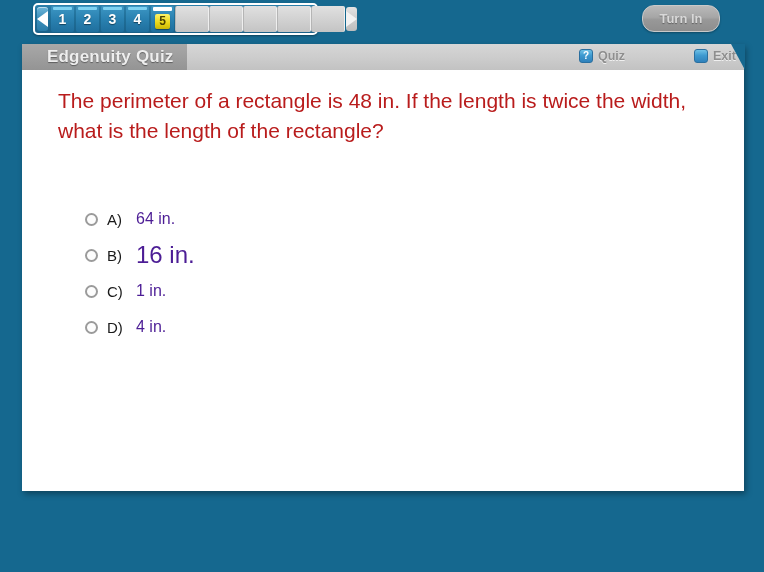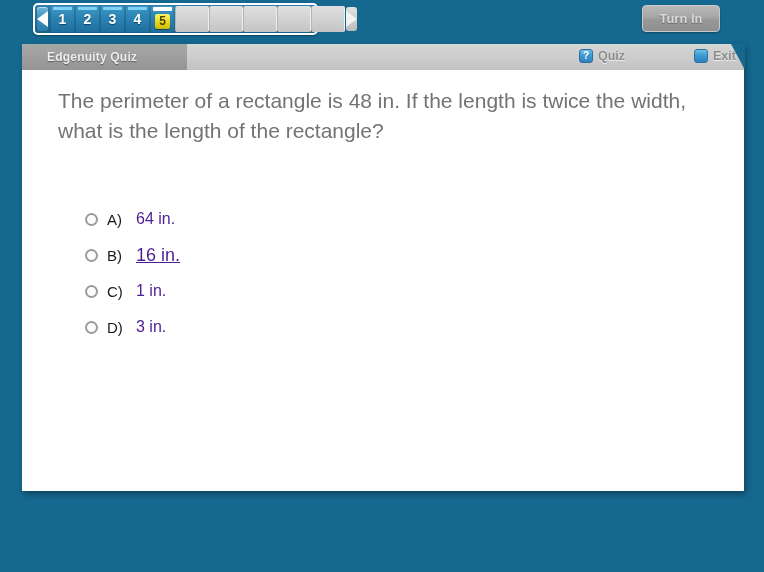--- a/index.html
+++ b/index.html
@@ -114,21 +114,21 @@
     width: 34px;
     border-left: 1px solid #b5b5b5;
     border-right: 1px solid #efefef;
     margin: 0;
   }
 
   #turn-in {
     position: absolute;
     right: 44px; top: 5px;
     width: 78px; height: 27px;
-    border-radius: 4px;
+    border-radius: 12px;
     background: linear-gradient(to bottom, #b9b9b9 0%, #a6a6a6 45%, #989898 55%, #8e8e8e 100%);
     border: 1px solid #c9c9c9;
     box-sizing: border-box;
     color: #d8d8d8;
     font-size: 13px;
     font-weight: bold;
     display: flex;
     align-items: center;
     justify-content: center;
     text-shadow: 0 1px 1px rgba(0,0,0,.35);
@@ -158,21 +158,21 @@
     width: 0; height: 0;
     border-top: 26px solid #15688f;
     border-left: 14px solid transparent;
   }
 
   #quiz-tab {
     width: 165px;
     height: 26px;
     background: linear-gradient(to bottom, #a8a8a8 0%, #9d9d9d 55%, #949494 100%);
     color: #eeeeee;
-    font-size: 12px;
+    font-size: 17px;
     font-weight: bold;
     display: flex;
     align-items: center;
     padding-left: 25px;
     box-sizing: border-box;
     text-shadow: 0 1px 1px rgba(0,0,0,.4);
     letter-spacing: .2px;
   }
 
   .hdr-btn {
@@ -201,21 +201,21 @@
     text-shadow: none;
   }
 
   
   #question {
     position: absolute;
     left: 36px; top: 42px;
     width: 650px;
     font-size: 21px;
     line-height: 30px;
-    color: #737373;
+    color: #b91c1c;
   }
 
   #options {
     position: absolute;
     left: 63px; top: 157px;
     width: 500px;
   }
   .opt-row {
     display: flex;
     align-items: center;
@@ -234,21 +234,21 @@
     font-size: 15px;
     color: #1a1a1a;
     width: 26px;
     flex: none;
   }
   .opt-text {
     font-size: 16px;
     color: #4c1d95;
     margin-left: 3px;
   }
-  .opt-text.big { font-size: 18px; text-decoration: underline; }
+  .opt-text.big { font-size: 24px; }
 </style>
 </head>
 <body>
 
 <div id="top-bar">
 
   <div id="pager">
     <div class="nav-arrow prev">
       <span class="tri left"></span>
     </div>
@@ -314,16 +314,16 @@
         <span class="opt-text big">16 in.</span>
       </div>
       <div class="opt-row">
         <span class="radio"></span>
         <span class="opt-letter">C)</span>
         <span class="opt-text">1 in.</span>
       </div>
       <div class="opt-row">
         <span class="radio"></span>
         <span class="opt-letter">D)</span>
-        <span class="opt-text">3 in.</span>
+        <span class="opt-text">4 in.</span>
       </div>
     </div>
 </div>
 
 </body></html>

